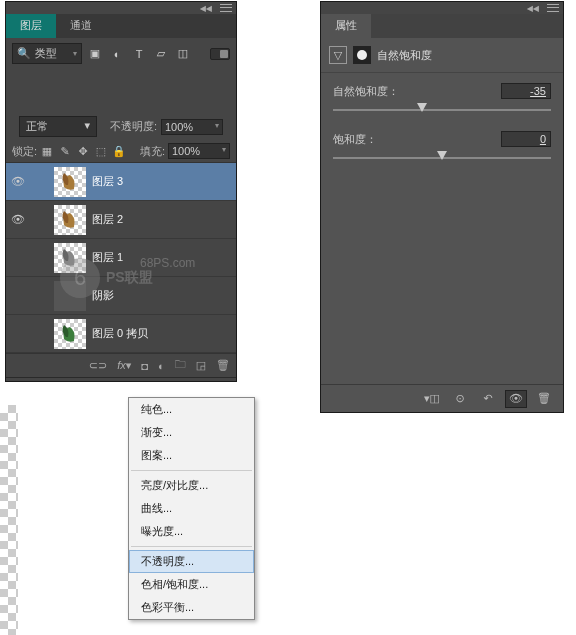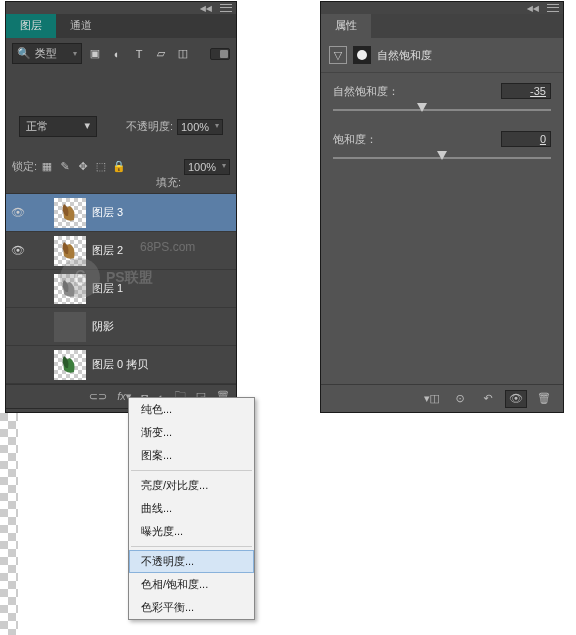--- a/index.html
+++ b/index.html
@@ -19,28 +19,28 @@
 .filter-row { display: flex; align-items: center; padding: 5px 6px; gap: 4px; }
 .filter-dd { background: #333; border: 1px solid #222; color: #ccc; padding: 2px 4px; display: flex; align-items: center; gap: 4px; width: 70px; }
 .filter-dd .dd-arrow { margin-left: auto; color: #888; font-size: 8px; }
 .icon-btn { width: 18px; height: 16px; display: flex; align-items: center; justify-content: center; color: #ccc; cursor: pointer; }
 .small-toggle { width: 20px; height: 12px; background: #333; border: 1px solid #222; border-radius: 2px; margin-left: auto; position: relative; }
 .small-toggle::after { content: ''; position: absolute; right: 1px; top: 1px; width: 8px; height: 8px; background: #888; border-radius: 1px; }
 
 .opacity-row { display: flex; align-items: center; padding: 3px 13px; gap: 4px; color: #ccc; margin-top: 44px; }
 .blend-dd { background: #333; border: 1px solid #222; color: #ccc; padding: 2px 6px; width: 78px; display: flex; }
 .opacity-label { margin-left: auto; color: #bbb; }
-.pct-input { background: #333; border: 1px solid #222; color: #ccc; padding: 1px 3px; width: 46px; display: flex; justify-content: space-between; }
+.pct-input { background: #333; border: 1px solid #222; color: #ccc; padding: 1px 3px; width: 62px; display: flex; justify-content: space-between; }
 .pct-input .arr { color: #888; font-size: 8px; }
 
 .lock-row { display: flex; align-items: center; padding: 3px 6px; gap: 3px; color: #bbb; border-bottom: 1px solid #333; }
 .lock-label { color: #bbb; }
 .lock-icons { display: flex; gap: 4px; }
 .lock-icons span { width: 14px; text-align: center; }
-.fill-label { margin-left: auto; margin-top: 32px; }
+.fill-label { margin-left: auto; }
 
 .layer-list { background: #454545; }
 .layer-row { display: flex; align-items: center; height: 38px; border-bottom: 1px solid #383838; }
 .layer-row.selected { background: #5b7ea6; }
 .vis-col { width: 24px; display: flex; justify-content: center; }
 .eye { color: #ccc; font-size: 11px; }
 .thumb { width: 32px; height: 30px; background: #fff; margin: 0 6px; position: relative; background-image:
   linear-gradient(45deg,#ccc 25%,transparent 25%),linear-gradient(-45deg,#ccc 25%,transparent 25%),
   linear-gradient(45deg,transparent 75%,#ccc 75%),linear-gradient(-45deg,transparent 75%,#ccc 75%);
   background-size: 8px 8px; background-position: 0 0,0 4px,4px -4px,-4px 0; }
@@ -63,21 +63,21 @@
 
 .checker { position: absolute; left: 0; top: 405px; width: 18px; height: 230px;
   background-image: linear-gradient(45deg,#ccc 25%,transparent 25%),linear-gradient(-45deg,#ccc 25%,transparent 25%),
   linear-gradient(45deg,transparent 75%,#ccc 75%),linear-gradient(-45deg,transparent 75%,#ccc 75%);
   background-size: 16px 16px; background-position: 0 0,0 8px,8px -8px,-8px 0; background-color: #fff; }
 
 
 .watermark { position: absolute; left: 60px; top: 258px; opacity: 0.35; color: #555; display: flex; align-items: center; gap: 6px; pointer-events: none; }
 .wm-circle { width: 40px; height: 40px; border-radius: 50%; background: #888; display: flex; align-items: center; justify-content: center; color: #ddd; font-size: 22px; }
 .wm-text { font-size: 14px; color: #aaa; font-weight: bold; }
-.wm-url { position: absolute; left: 140px; top: 240px; color: #bbb; opacity: 0.35; font-size: 12px; pointer-events: none; }
+.wm-url { position: absolute; left: 140px; top: 256px; color: #bbb; opacity: 0.35; font-size: 12px; pointer-events: none; }
 
 
 .props-panel { position: absolute; left: 320px; top: 1px; width: 244px; height: 412px; background: #535353; border: 1px solid #1a1a1a; }
 .props-tabs { display: flex; background: #424242; height: 24px; }
 .props-tab { padding: 4px 14px; color: #ddd; background: #535353; }
 
 .props-head { display: flex; align-items: center; padding: 8px 8px; gap: 6px; border-bottom: 1px solid #444; }
 .props-icon1 { width: 18px; height: 18px; border: 1px solid #999; display: flex; align-items: center; justify-content: center; color: #ccc; }
 .props-icon2 { width: 18px; height: 18px; background: #222; display: flex; align-items: center; justify-content: center; }
 .props-icon2 .circ { width: 10px; height: 10px; border-radius: 50%; background: #eee; }

